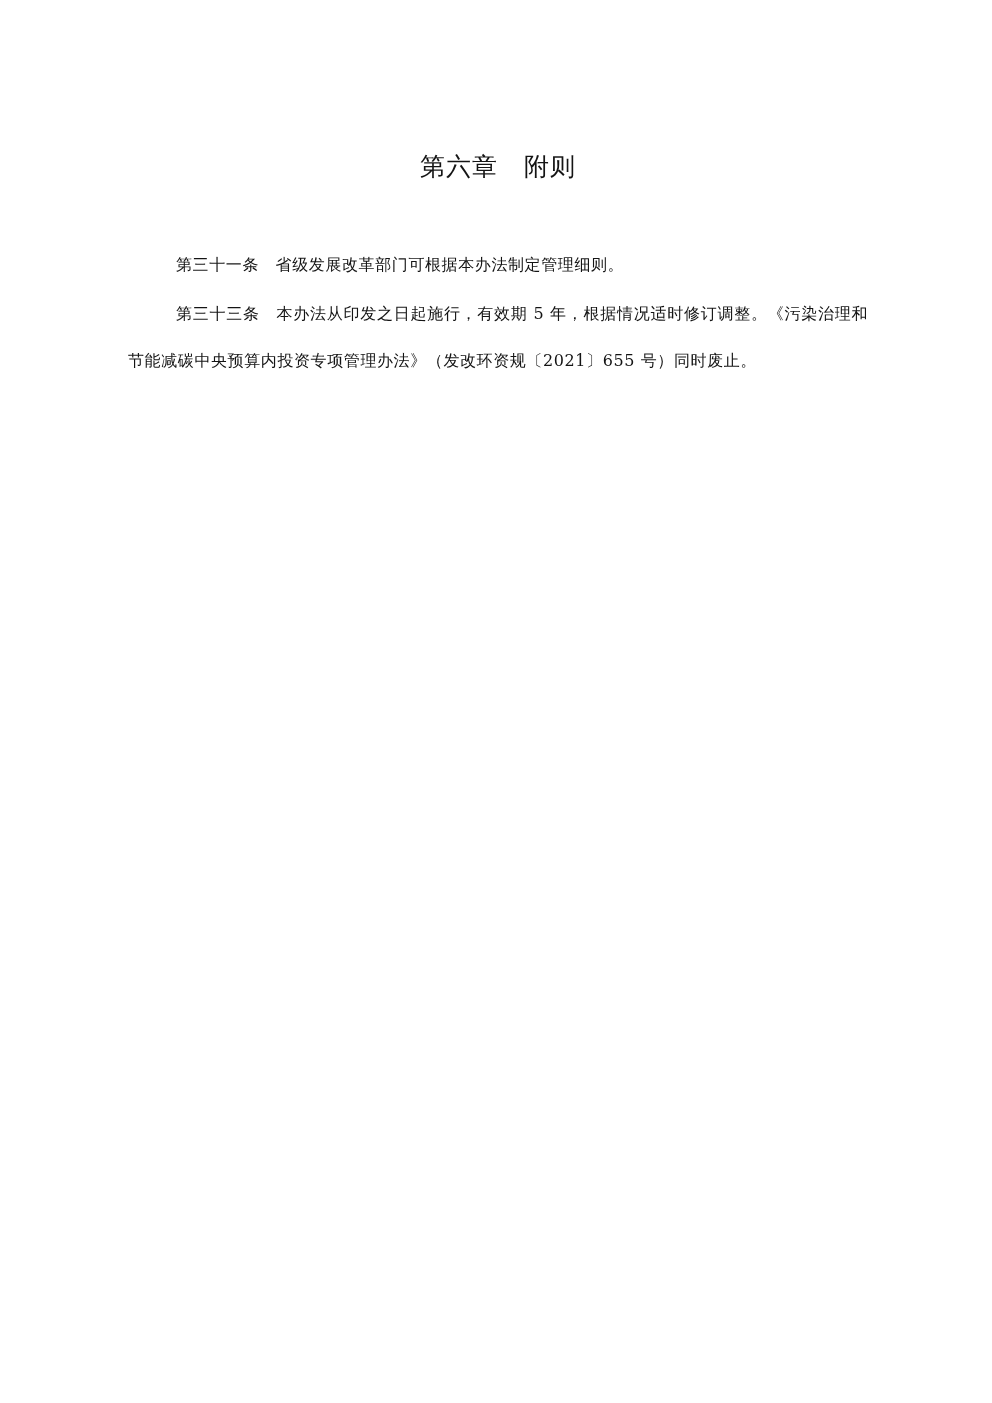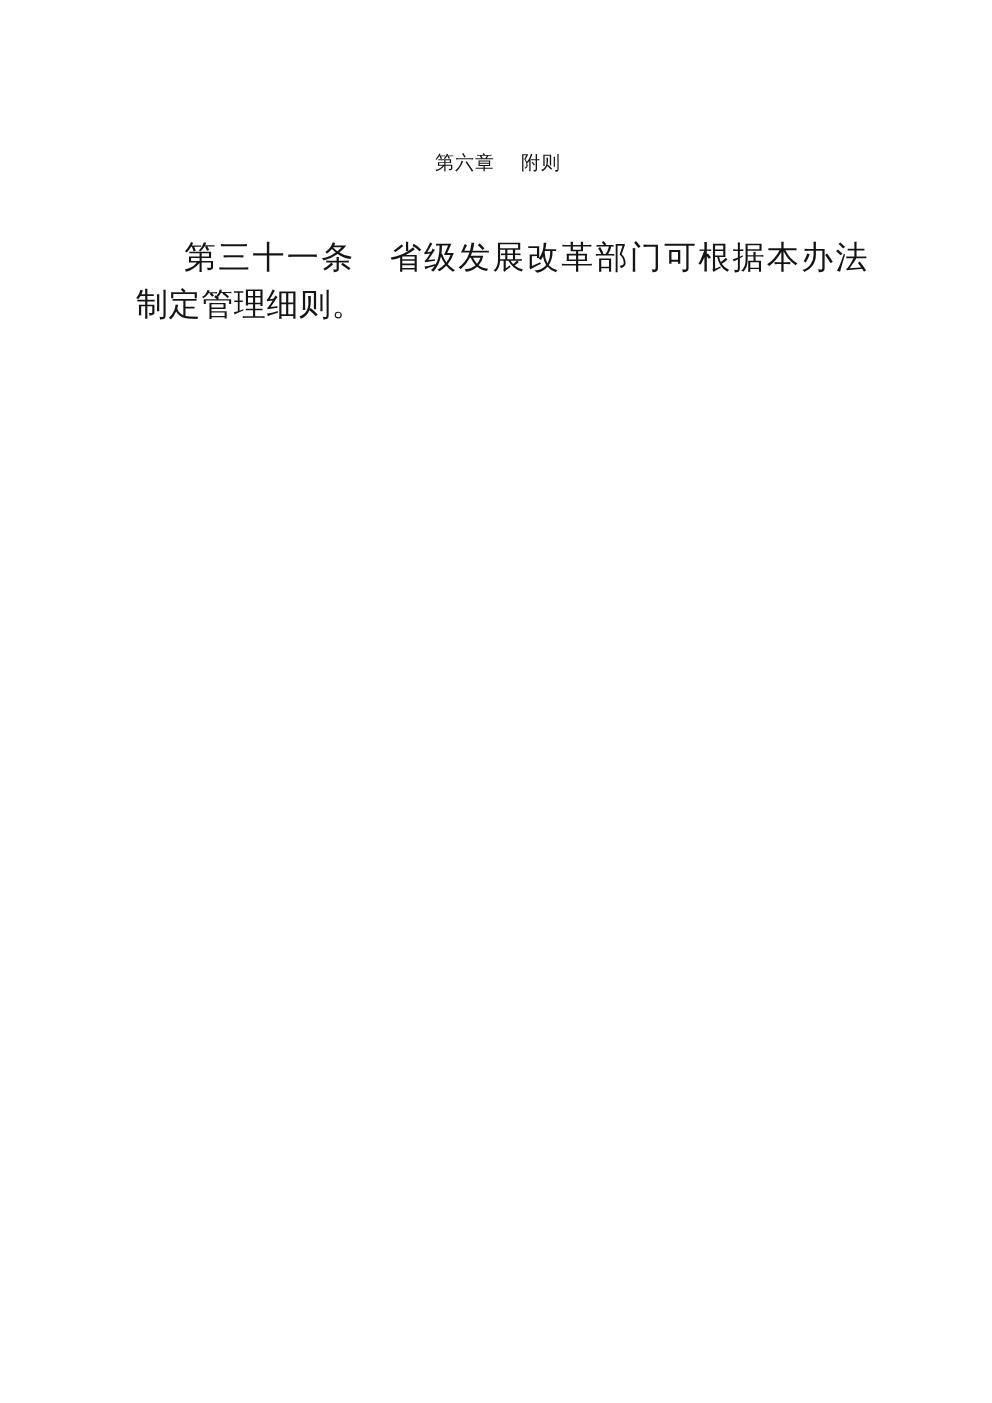--- a/index.html
+++ b/index.html
@@ -22,47 +22,48 @@
     box-sizing: border-box;
   }
   .content {
     position: absolute;
     left: 128px;
     top: 150px;
     width: 740px;
   }
   .chapter-title {
     text-align: center;
-    font-size: 19px;
+    font-size: 25px;
     letter-spacing: 1px;
     margin: 0 0 58px 0;
     font-weight: normal;
     color: #141414;
   }
   .chapter-title .gap {
     display: inline-block;
     width: 26px;
   }
   .para {
-    font-size: 32px;
+    font-size: 16px;
     line-height: 47px;
     text-align: justify;
     text-justify: inter-ideograph;
-    margin: 0 0 2px 8px;
+    margin: 0 0 2px 0;
     text-indent: 48px;
     color: #141414;
     letter-spacing: 0.6px;
   }
 </style>
 </head>
 <body>
 
 <div class="page">
   <div class="content">
 
     <h1 class="chapter-title">
       <span>第六章</span><span class="gap"></span><span>附则</span>
     </h1>
 
     <p class="para">第三十一条　省级发展改革部门可根据本办法制定管理细则。</p>
+    <p class="para">第三十三条　本办法从印发之日起施行，有效期 5 年，根据情况适时修订调整。《污染治理和节能减碳中央预算内投资专项管理办法》（发改环资规〔2021〕655 号）同时废止。</p>
 
   </div>
 </div>
 
 </body></html>

